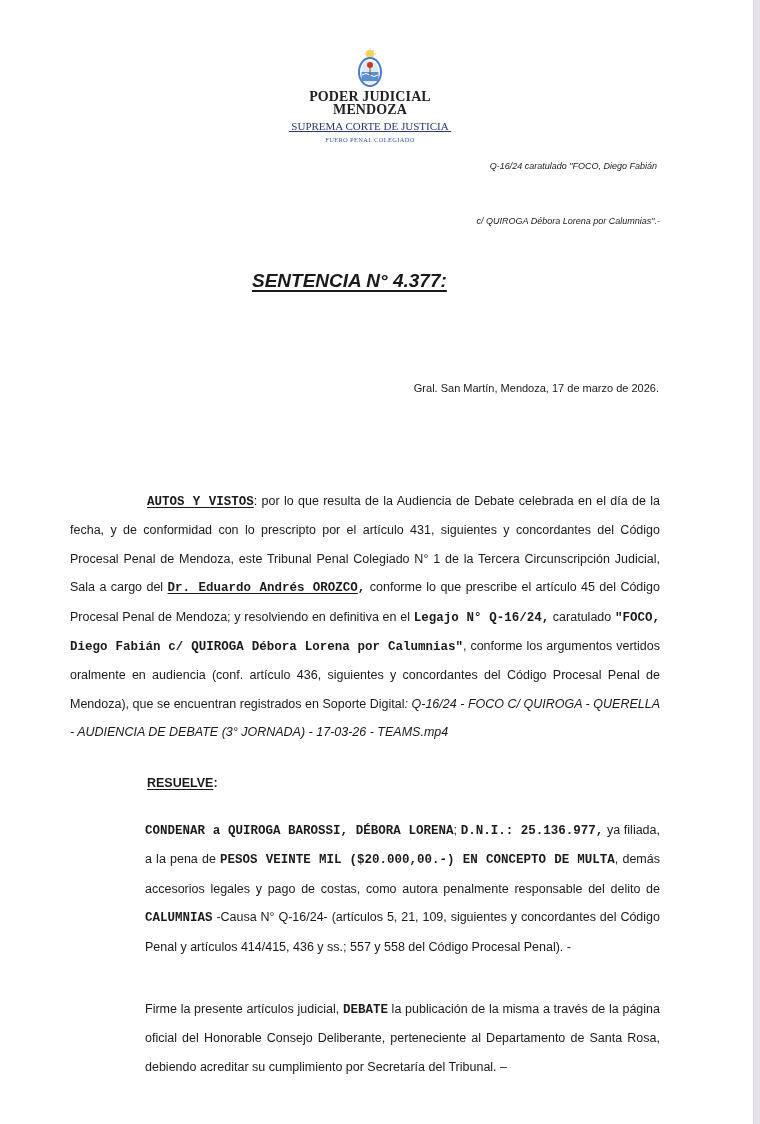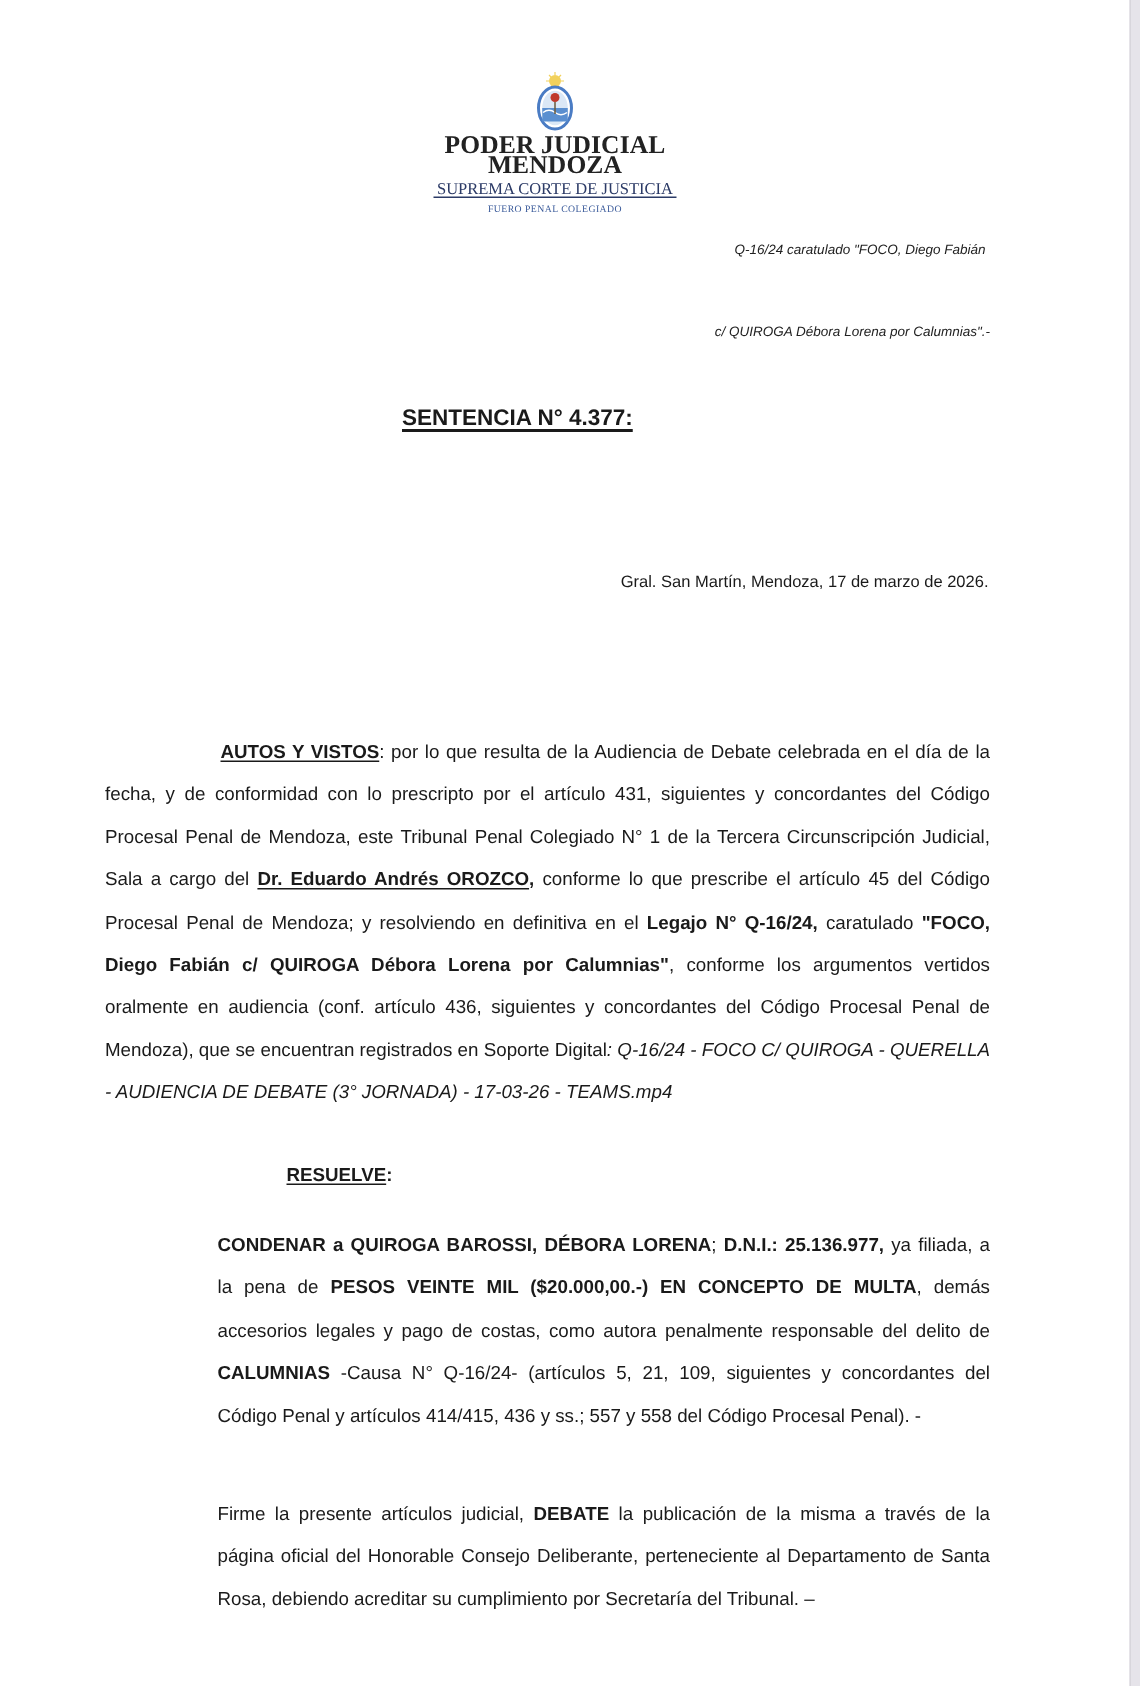--- a/index.html
+++ b/index.html
@@ -26,21 +26,21 @@
       text-align: center;
     }
     .emblem {
       display: block;
       margin: 0 auto 2px auto;
       width: 30px; height: 40px;
     }
     .lh-title {
       font-family: "Liberation Serif", serif;
       font-weight: bold;
-      font-size: 17px;
+      font-size: 14px;
       letter-spacing: 0.1px;
       color: #222;
       line-height: 13px;
     }
     .lh-sub {
       font-family: "Liberation Serif", serif;
       font-size: 11px;
       color: #2b3a66;
       line-height: 10px;
       display: inline-block;
@@ -59,51 +59,52 @@
       right: 103px;
       font-style: italic;
       font-size: 9px;
       color: #222;
       white-space: nowrap;
     }
     .cap1 { top: 161px; }
     .cap2 { top: 216px; right: 100px; padding-left: 44px; }
     .title {
       position: absolute;
-      left: 268px; top: 270px;
-      font-size: 15px;
+      left: 252px; top: 270px;
+      font-size: 19px;
       font-weight: bold;
       text-decoration: underline;
       text-decoration-thickness: 2px;
       text-underline-offset: 3px;
       white-space: nowrap;
+      font-style: italic;
     }
     .place-date {
       position: absolute;
       right: 101px; top: 382px;
       font-size: 11px;
       white-space: nowrap;
     }
     .para {
       position: absolute;
       font-size: 12.5px;
       line-height: 28.4px;
       text-align: justify;
     }
     .p-autos { left: 70px; top: 487px; width: 590px; text-indent: 77px; }
     .resuelve-head {
       position: absolute;
       left: 147px; top: 776px;
       font-size: 12.5px;
       font-weight: bold;
     }
-    .resuelve-head .u { text-decoration: underline; text-underline-offset: 2px; margin-left: 44px; }
+    .resuelve-head .u { text-decoration: underline; text-underline-offset: 2px; }
     .p-condenar { left: 145px; top: 816px; width: 515px; }
     .p-firme { left: 145px; top: 995px; width: 515px; }
-    b { font-weight: bold; }
+    b { font-weight: bold; font-family: Liberation Mono, monospace; }
     .ul { text-decoration: underline; text-underline-offset: 2px; }
     i { font-style: italic; }
   </style>
 </head>
 <body>
 
 <div class="edge"></div>
 
 <div class="letterhead">
   <svg class="emblem" viewBox="0 0 30 40">

